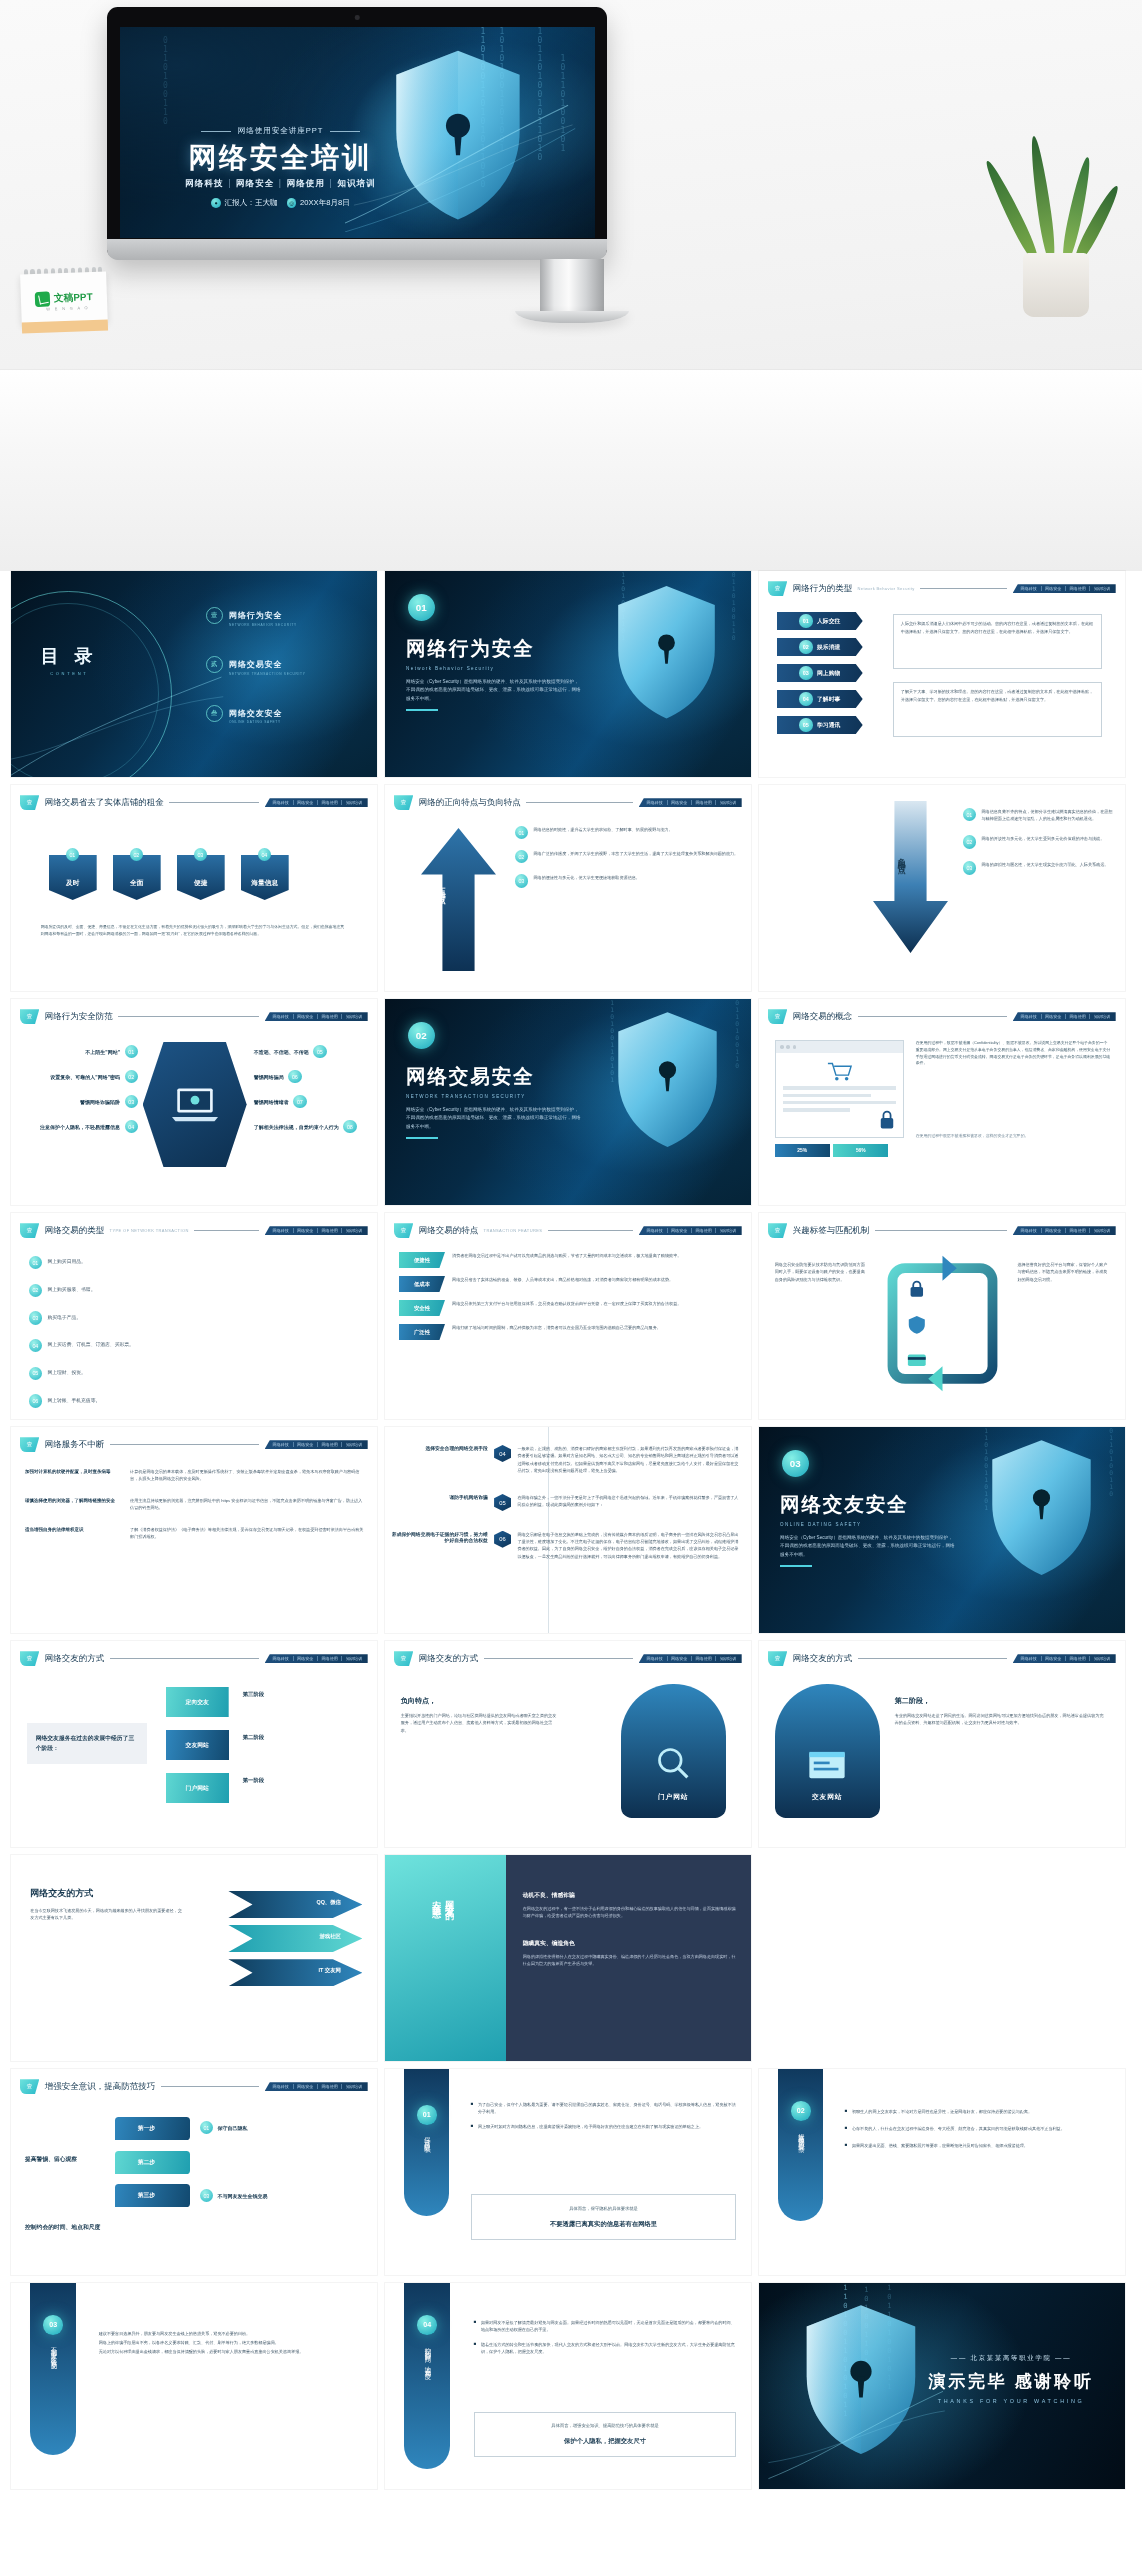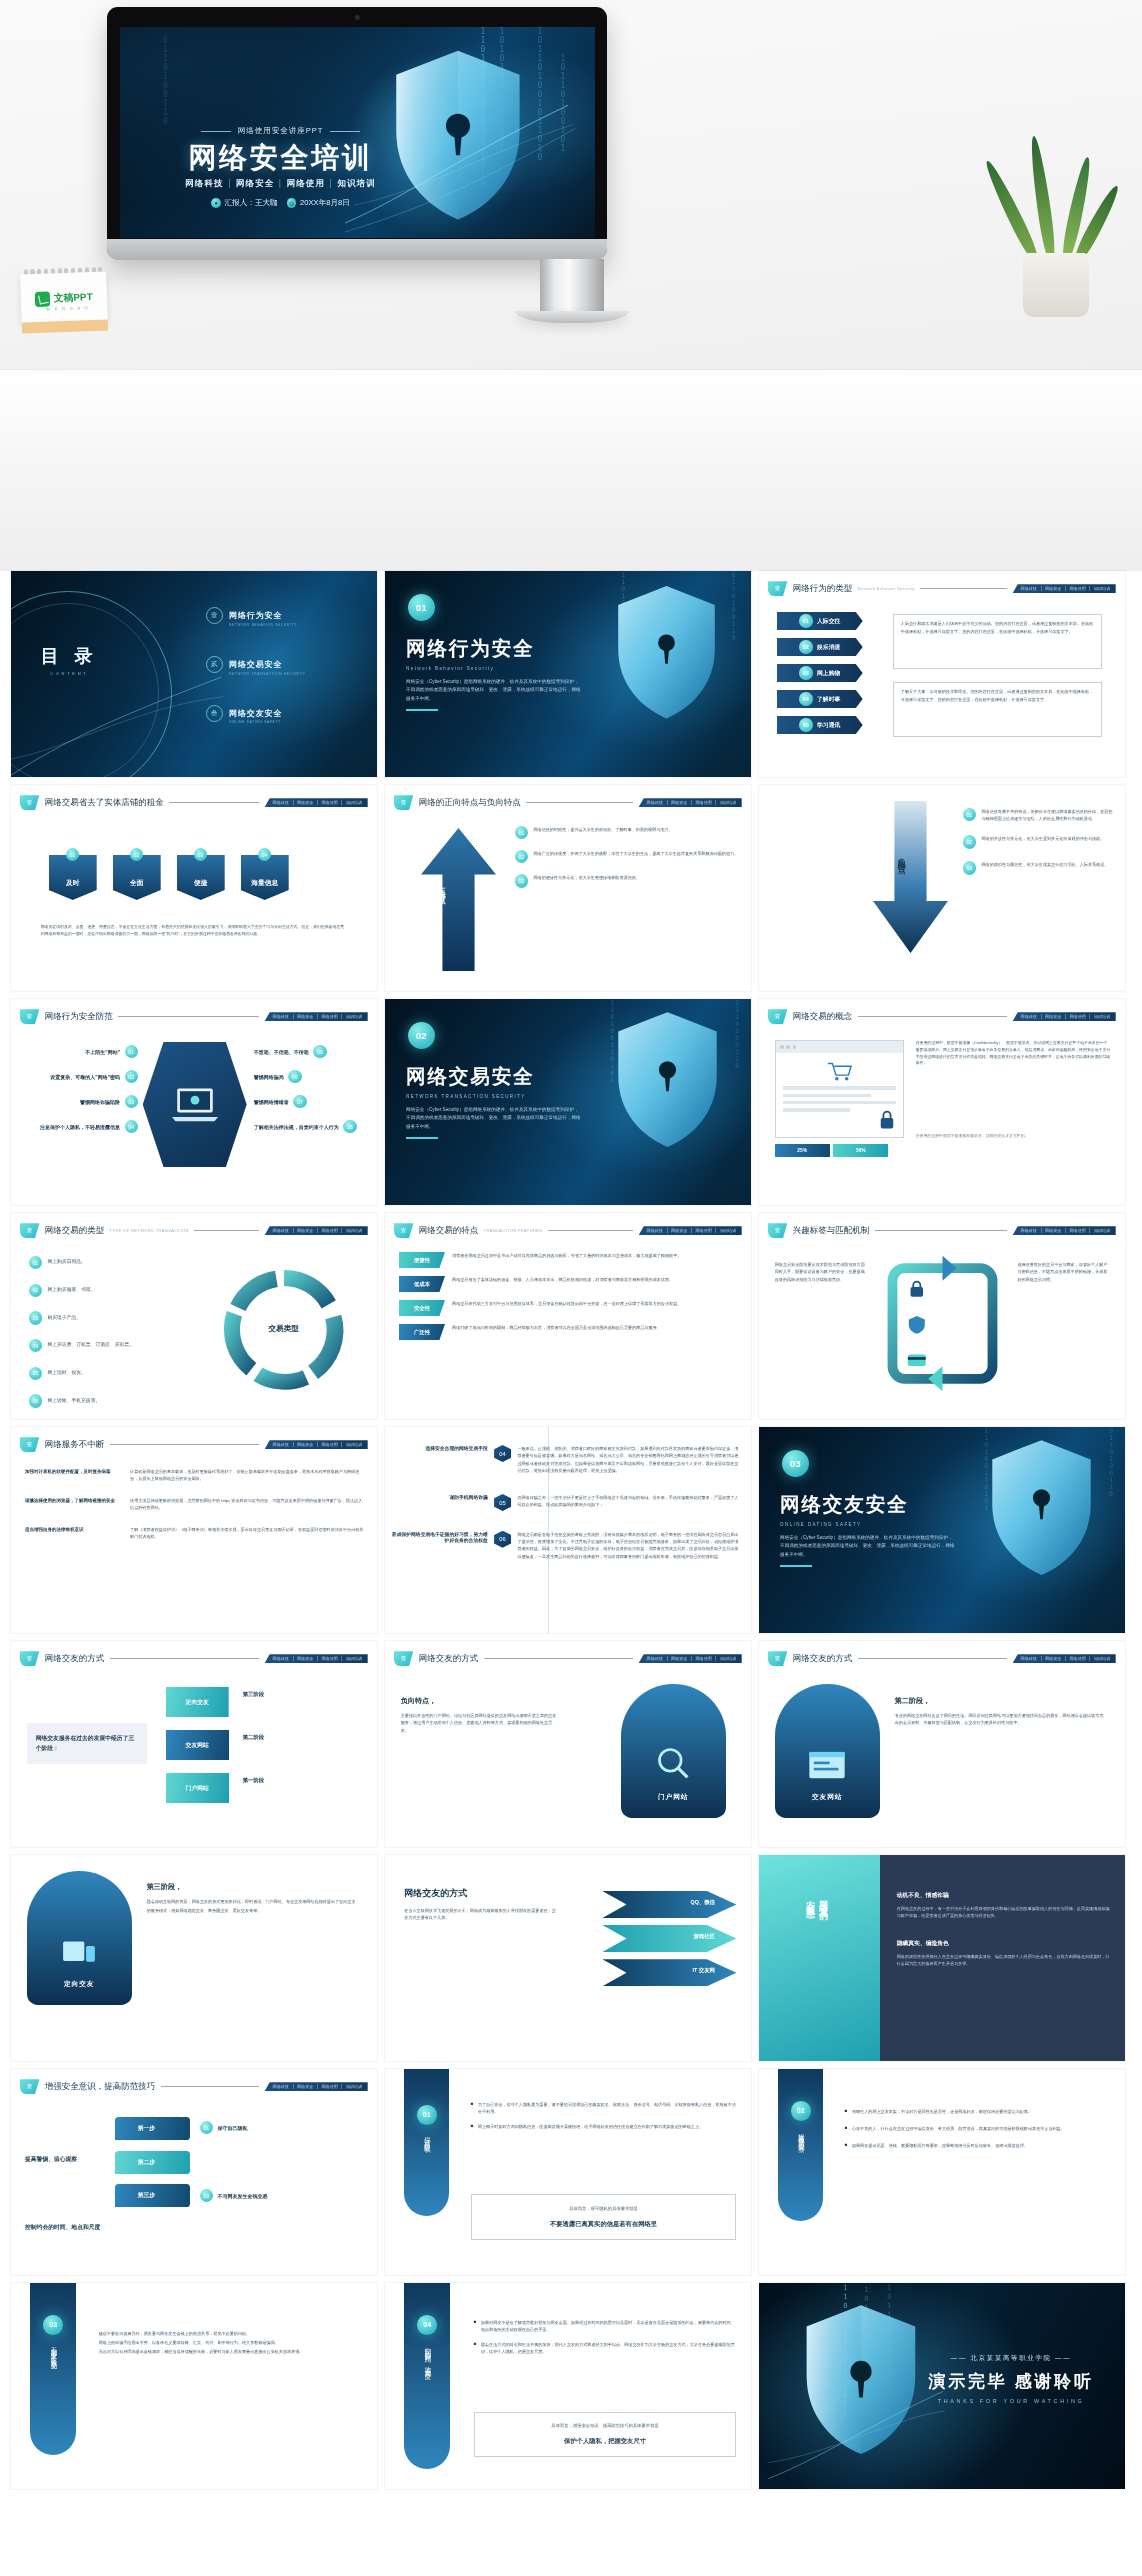--- a/index.html
+++ b/index.html
@@ -647,36 +647,20 @@
           </div>
         <div style="display:flex;gap:5.4px;align-items:center">
             <span class="hexnum">05</span>
             <span class="ptext" style="font-size:4.8px">网上理财、投资。</span>
           </div>
         <div style="display:flex;gap:5.4px;align-items:center">
             <span class="hexnum">06</span>
             <span class="ptext" style="font-size:4.8px">网上转账、手机充值等。</span>
           </div>
       </div>
-      <div style="position:absolute;right:25px;top:48px;width:136px;height:136px;">
-        <svg viewBox="0 0 152 152" width="136" height="136">
-          <defs>
-              <linearGradient id="cyc" x1="0" y1="0" x2="1" y2="1">
-                <stop offset="0" stop-color="#5fd7d2"></stop>
-                <stop offset="1" stop-color="#12496f"></stop>
-              </linearGradient>
-            </defs>
-          <path d="M76 10 a66 66 0 0 1 58 34 l-16 9 a48 48 0 0 0 -42 -25 Z" fill="url(#cyc)"></path>
-          <path d="M140 60 a66 66 0 0 1 -26 72 l-11 -15 a48 48 0 0 0 19 -52 Z" fill="url(#cyc)"></path>
-          <path d="M104 138 a66 66 0 0 1 -62 -4 l10 -15 a48 48 0 0 0 45 3 Z" fill="url(#cyc)"></path>
-          <path d="M34 128 a66 66 0 0 1 -22 -72 l17 6 a48 48 0 0 0 16 52 Z" fill="url(#cyc)"></path>
-          <path d="M16 48 a66 66 0 0 1 50 -37 l3 18 a48 48 0 0 0 -36 27 Z" fill="url(#cyc)"></path>
-        </svg>
-        <div style="position:absolute;left:50%;top:50%;transform:translate(-50%,-50%);font-size:7.6px;font-weight:700;color:#17384f;">交易类型</div>
-      </div>
     </div>
 
     <div class="slide">
       <div class="shead">
         <span class="badge">壹</span>
         <span class="tt">网络交易的特点</span>
         <span class="en">TRANSACTION FEATURES</span>
         <span class="rule"></span>
         <span class="tabs">
           <span>网络科技</span>
@@ -922,33 +906,20 @@
           <rect x="6" y="12" width="18" height="3" fill="#2f86bd"></rect>
           <rect x="6" y="19" width="28" height="3" fill="#2f86bd"></rect>
         </svg>
         <span style="color:#fff;font-size:6.7px;font-weight:700;letter-spacing:0.9px">交友网站</span>
       </div>
     </div>
   </div>
 
   <div class="row">
 
-    <div class="slide">
-      <div style="position:absolute;left:16px;top:16px;width:105px;height:134px;
-           background:linear-gradient(180deg,#2f86bd,#0d2f4f);border-radius:52px 52px 10.7px 10.7px;
-           display:flex;flex-direction:column;align-items:center;justify-content:flex-end;padding-bottom:16px;box-sizing:border-box">
-        <svg width="36" height="30" viewBox="0 0 40 34" style="margin-bottom:12.5px">
-          <rect x="2" y="4" width="24" height="22" rx="2" fill="#bfeefa"></rect>
-          <rect x="28" y="9" width="10" height="18" rx="2" fill="#6fd3f5"></rect>
-        </svg>
-        <span style="color:#fff;font-size:6.7px;font-weight:700;letter-spacing:0.9px">定向交友</span>
-      </div>
-      <div style="position:absolute;left:136px;top:27px;font-size:7.1px;font-weight:700;color:#17384f">第三阶段，</div>
-      <div class="ptext" style="position:absolute;left:136px;top:43px;width:211px;line-height:2.1;">随着移动互联网的普及，网络交友的形式更加多样化，即时通讯、门户网站、专业交友等网站也相对提出了定向交友的服务模式，例如网络婚恋交友、商务圈交友、爱好交友等等。</div>
-    </div>
 
     <div class="slide">
       <div style="position:absolute;left:19.6px;top:32px;font-size:9px;font-weight:700;color:#17384f">网络交友的方式</div>
       <div class="ptext" style="position:absolute;left:19.6px;top:52px;width:152px;">在当今互联网技术飞速发展的今天，网络成为越来越多的人寻找朋友的重要途径，交友方式主要有以下几类。</div>
       <div style="position:absolute;right:14.3px;top:36px;display:flex;flex-direction:column;gap:7.1px">
         <div style="position:relative;width:134px;height:27px">
           <div style="position:absolute;inset:0;background:linear-gradient(90deg,#0f3c5c,#2f86bd);
             clip-path:polygon(0 0,78% 0,100% 50%,78% 100%,0 100%,18% 50%)"></div>
           <span style="position:absolute;right:21.4px;top:8px;color:#fff;font-size:5.4px;font-weight:700">QQ、微信</span>
           </div>

